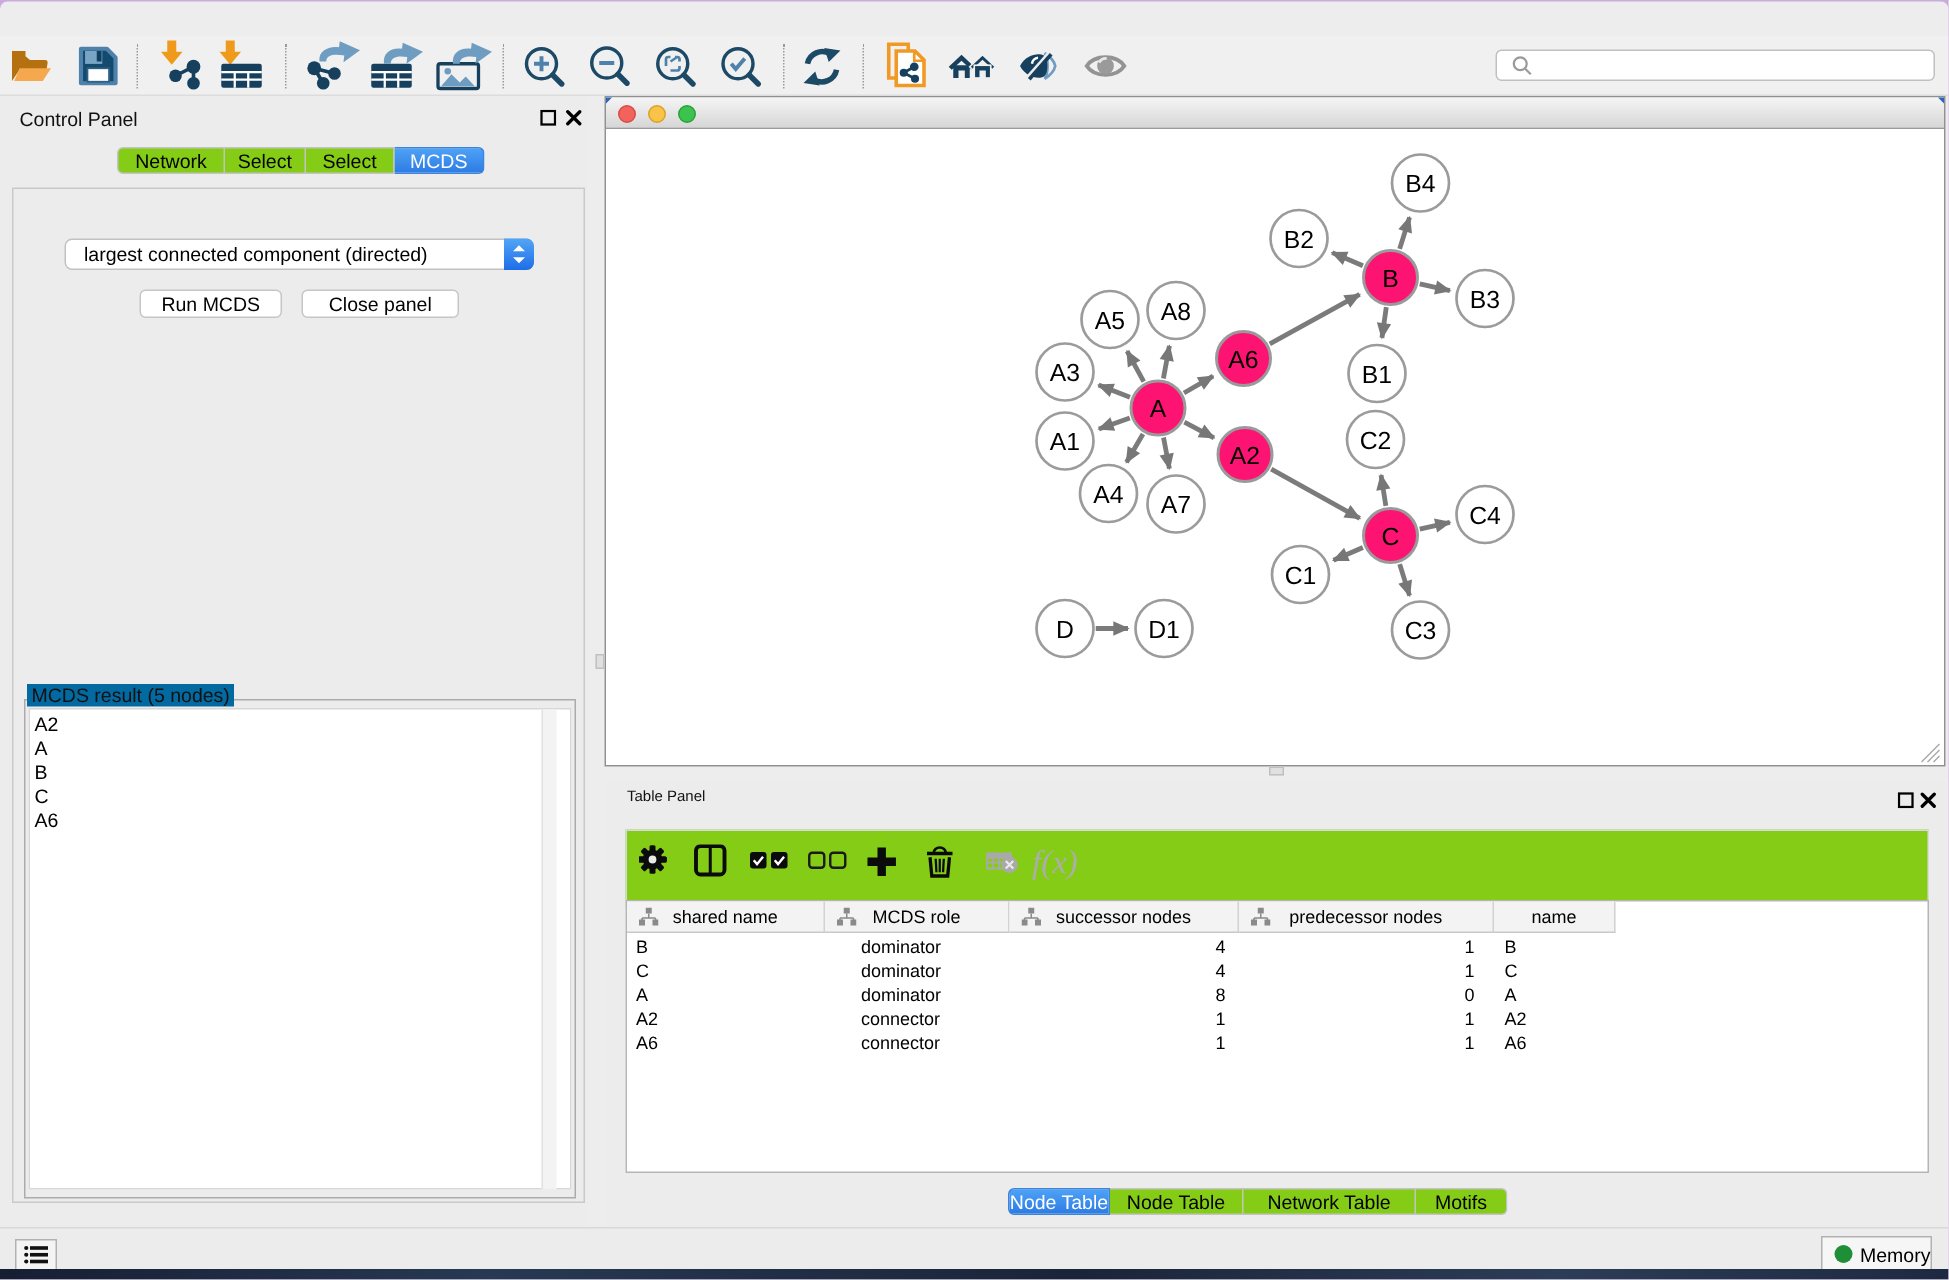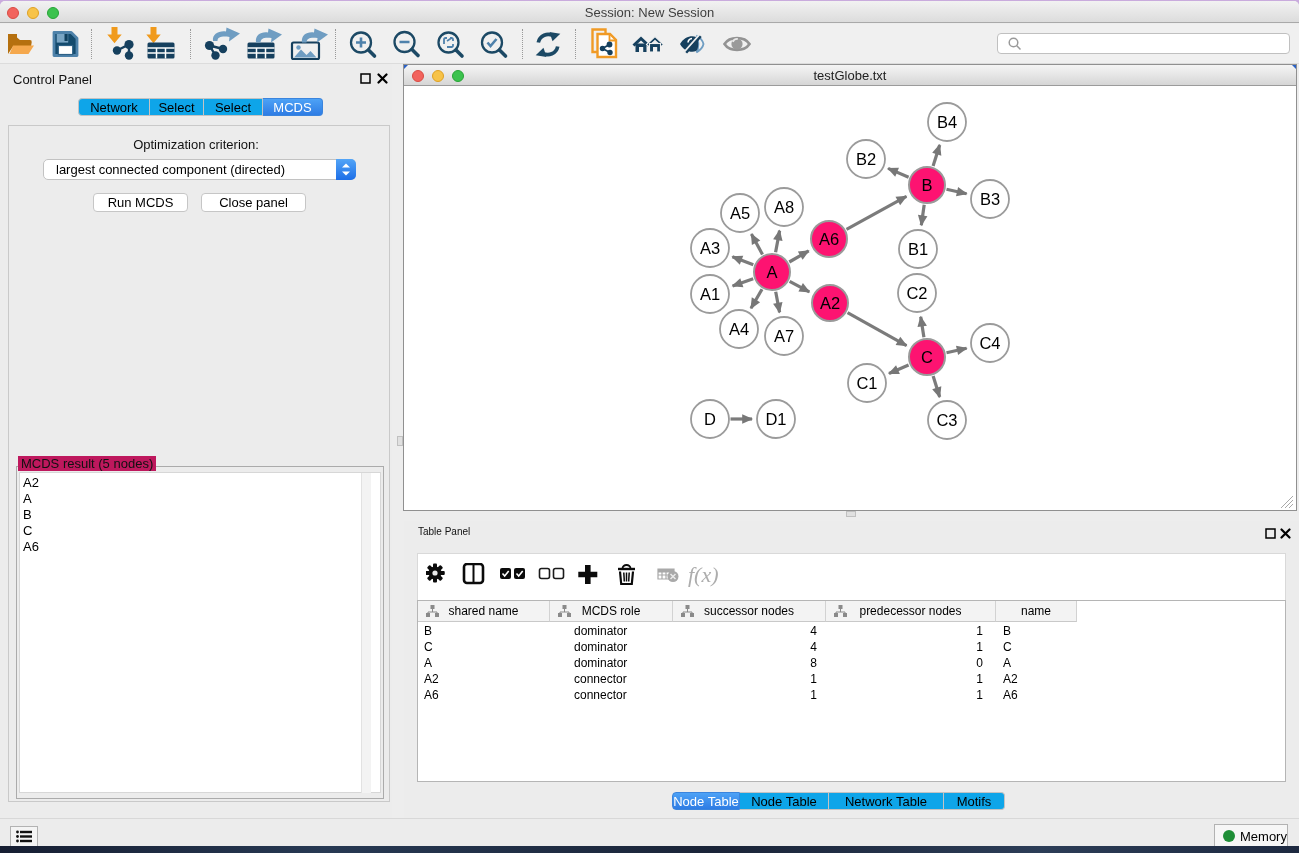--- a/index.html
+++ b/index.html
@@ -16,83 +16,77 @@
     font-size:13px; color:#3f3f3f; }
   #toolbar { position:absolute; left:0; top:23px; width:1299px; height:40px; background:#f0f0f0; border-bottom:1px solid #dcdcdc; }
   .tsep { position:absolute; top:5px; height:30px; width:0;
     border-left:1px dotted #9a9a9a; }
   #searchbox { position:absolute; left:997px; top:9px; width:293px; height:21px;
     background:#fff; border:1px solid #c0c0c0; border-radius:4px; }
   
   #cpanel { position:absolute; left:0; top:63px; width:392px; height:754px; background:#ececec; }
   #cp-title { position:absolute; left:13px; top:8px; font-size:13px; color:#111; }
   .seg { position:absolute; display:flex; font-size:13px; }
-  .seg div { background:#0ea5e9; border:1px solid #c3c3c3; border-left:none;
+  .seg div { background:#84cc16; border:1px solid #c3c3c3; border-left:none;
     padding:0; text-align:center; line-height:17px; height:18px; color:#000; }
   .seg div:first-child { border-left:1px solid #c3c3c3; border-radius:4px 0 0 4px; }
   .seg div:last-child { border-radius:0 4px 4px 0; }
   .seg div.sel { background:linear-gradient(#4da2f6,#2e7ce4); color:#fff; border-color:#3a84dd; }
   #cp-box { position:absolute; left:8px; top:61px; width:382px; height:677px;
     border:1px solid #c9c9c9; background:#ececec; }
   #opt-label { position:absolute; left:0; top:73px; width:392px; text-align:center;
      font-size:13px; color:#111; }
   #dropdown { position:absolute; left:43px; top:95px; width:313px; height:21px;
      background:#fff; border:1px solid #c2c2c2; border-radius:5px; font-size:13px;
      line-height:19px; color:#000; padding-left:12px; }
   #dd-btn { position:absolute; right:-1px; top:-1px; width:20px; height:21px;
      background:linear-gradient(#53a5f7,#1d6ee7); border-radius:0 5px 5px 0; }
   #dd-btn svg { position:absolute; left:4px; top:3px; }
   .btn { position:absolute; background:#fff; border:1px solid #c6c6c6; border-radius:4px;
      font-size:13px; text-align:center; color:#000; height:19px; line-height:17px; }
   #groupbox { position:absolute; left:16px; top:402px; width:368px; height:333px;
      border:1px solid #ababab; }
   #gb-label { position:absolute; left:18px; top:392px; font-size:13px; color:#111;
-     background:#be185d; padding:0 3px; }
+     background:#0369a1; padding:0 3px; }
   #gb-list { position:absolute; left:19px; top:408px; width:362px; height:321px;
      background:#fff; border:1px solid #d7d7d7; font-size:13px; color:#000; }
   #gb-list .it { padding-left:3px; height:16px; line-height:16px; }
   #gb-list { padding-top:2px; }
   #gb-scroll { position:absolute; right:9px; top:0px; width:10px; height:320px;
      background:#f3f3f3; border-left:1px solid #e2e2e2; }
   
   #gwin { position:absolute; left:403px; top:63px; width:894px; height:447px;
      border:1px solid #909090; background:#fff; }
   #gwin-title { position:absolute; left:0; top:0; width:892px; height:21px;
      background:linear-gradient(#f5f5f5,#d6d6d6); border-bottom:1px solid #9b9b9b; }
   #gwin-title .txt { position:absolute; width:100%; text-align:center; top:3px;
      font-size:13px; color:#222; }
   .tl2 { position:absolute; top:5px; width:12px; height:12px; border-radius:50%; }
   
   #tpanel { position:absolute; left:404px; top:520px; width:895px; height:297px; background:#ececec; }
   #tp-title { position:absolute; left:14px; top:5px; font-size:10px; color:#111; }
   #tp-toolbar { position:absolute; left:13px; top:32px; width:869px; height:52px;
-     background:#ffffff; border:1px solid #d9d9d9; border-bottom:1px solid #c9c9c9; }
+     background:#84cc16; border:1px solid #d9d9d9; border-bottom:1px solid #c9c9c9; }
   #ttable { position:absolute; left:13px; top:79px; width:869px; height:182px;
      background:#fff; border:1px solid #b5b5b5; font-size:12px; }
   .th { position:absolute; top:0; height:21px; background:#f3f3f3;
      border-right:1px solid #d2d2d2; border-bottom:1px solid #c9c9c9;
      text-align:center; line-height:21px; color:#000; }
   .hicon { position:absolute; top:4px; }
   .trow { position:absolute; left:0; width:660px; height:16px; line-height:16px; color:#000; }
   .trow span { position:absolute; }
   
   #statusbar { position:absolute; left:0; top:817px; width:1299px; height:29px;
     background:#ececec; border-top:1px solid #d8d8d8; }
   #desktop-bottom { position:absolute; left:0; top:846px; width:1299px; height:7px;
     background:linear-gradient(90deg,#161e32,#273953 25%,#1a2438 55%,#2c3d57 80%,#1d2940); }
 </style>
 </head>
 <body>
 <div id="app">
-  <div id="titlebar">
-    <div class="tl" style="left:7px;background:#f2635d;border:1px solid #d94b43;"></div>
-    <div class="tl" style="left:27px;background:#f7c348;border:1px solid #dfa123;"></div>
-    <div class="tl" style="left:47px;background:#3cc24e;border:1px solid #27a436;"></div>
-    <div id="titletext">Session: New Session</div>
-  </div>
   <div id="toolbar">
     <div class="tsep" style="left:91px;"></div>
     <div class="tsep" style="left:190px;"></div>
     <div class="tsep" style="left:335px;"></div>
     <div class="tsep" style="left:522px;"></div>
     <div class="tsep" style="left:575px;"></div>
     <svg width="990" height="40" viewBox="0 0 990 40" style="position:absolute;left:0;top:0;">
 
       <path d="M8,10 h9 v3.5 l3,2.5 h10 q2,0 1.7,2.2 l-0.7,4.3 h-18 l-5,7.5 z" fill="#b5700f"></path>
       <path d="M13,21.5 L34,21.5 L28.5,30 L9.5,30 Z" fill="#f5a84d"></path>
@@ -241,21 +235,20 @@
     <svg class="abs" style="left:377px;top:9px;" width="11" height="11" viewBox="0 0 11 11">
         <path d="M1.5,1.5 L9.5,9.5 M9.5,1.5 L1.5,9.5" stroke="#000" stroke-width="2.2" stroke-linecap="round"></path>
       </svg>
     <div class="seg" style="left:78px;top:34px;">
       <div style="width:72px;">Network</div>
       <div style="width:54px;">Select</div>
       <div style="width:59px;">Select</div>
       <div class="sel" style="width:60px;">MCDS</div>
     </div>
     <div id="cp-box"></div>
-    <div id="opt-label">Optimization criterion:</div>
     <div id="dropdown">largest connected component (directed)
       <div id="dd-btn">
           <svg width="12" height="15" viewBox="0 0 12 15">
             <path d="M2,5.5 L6,1.5 L10,5.5 z M2,9.5 L6,13.5 L10,9.5 z" fill="#fff"></path>
           </svg>
         </div>
     </div>
     <div class="btn" style="left:93px;top:129px;width:95px;">Run MCDS</div>
     <div class="btn" style="left:201px;top:129px;width:105px;">Close panel</div>
     <div id="groupbox"></div>
@@ -267,21 +260,20 @@
       <div class="it">C</div>
         <div class="it">A6</div>
       <div id="gb-scroll"></div>
     </div>
   </div>
   <div id="gwin">
     <div id="gwin-title">
       <div class="tl2" style="left:8px;background:#f2635d;border:1px solid #d94b43;"></div>
       <div class="tl2" style="left:28px;background:#f7c348;border:1px solid #dfa123;"></div>
       <div class="tl2" style="left:48px;background:#3cc24e;border:1px solid #27a436;"></div>
-      <div class="txt">testGlobe.txt</div>
     </div>
     <svg width="892" height="423" style="position:absolute;left:0;top:22px;" viewBox="0 0 892 423">
       <defs>
         <marker id="arr" viewBox="0 0 10 10" refX="9" refY="5" markerWidth="3.9" markerHeight="3.4" orient="auto-start-reverse">
           <path d="M0,0.6 L10,5 L0,9.4 z" fill="#777"></path>
         </marker>
       </defs>
       <g stroke="#7b7b7b" stroke-width="3.2" marker-end="url(#arr)">
         <line x1="358.5" y1="167.4" x2="347.4" y2="147.1"></line>
         <line x1="371.6" y1="165.3" x2="375.6" y2="143.6"></line>

